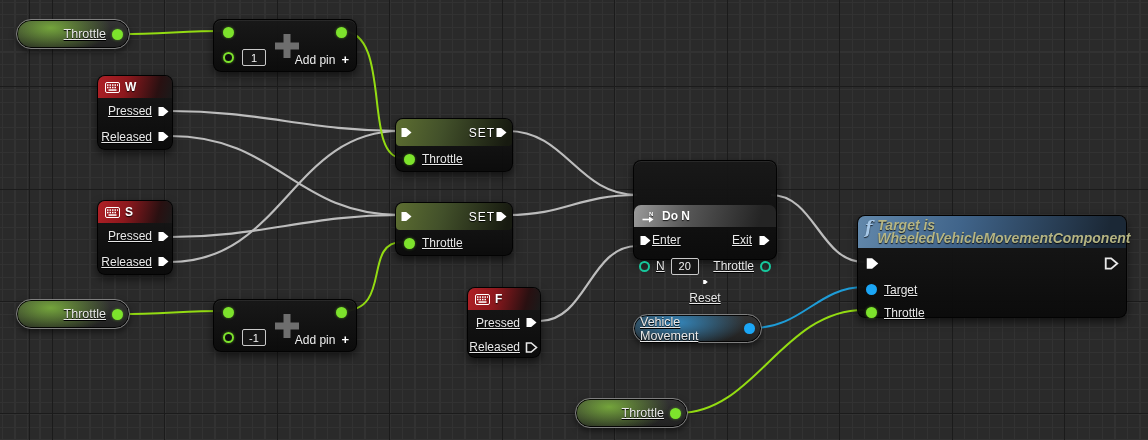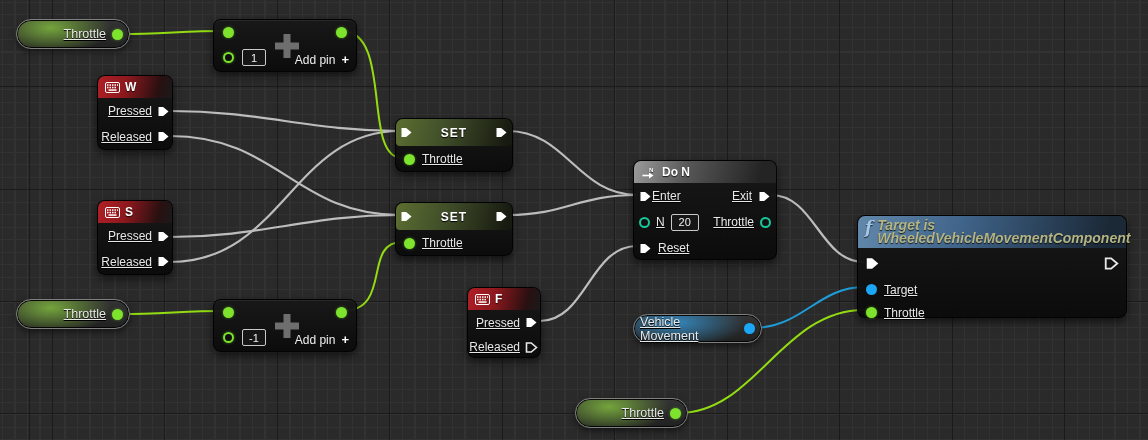--- a/index.html
+++ b/index.html
@@ -23,21 +23,21 @@
     border:1px solid rgba(0,0,0,.85); border-radius:8px;
     box-shadow:0 4px 9px rgba(0,0,0,.55), inset 0 1px 0 rgba(255,255,255,.07);
     font-size:12px;
   }
   .node-header {
     height:22px; display:flex; align-items:center; gap:5px; padding:0 7px;
     border-radius:7px 7px 0 0; font-weight:bold; color:#fff;
     text-shadow:0 1px 1px rgba(0,0,0,.8);
   }
   .hdr-red   { background:linear-gradient(105deg, #b02026 0%, #8d181d 38%, #291011 80%, #1a1a1a 100%); }
-  .hdr-gray  { background:linear-gradient(105deg, #9b9b9b 0%, #565656 38%, #242424 88%); }
+  .hdr-gray  { background:linear-gradient(105deg, #9b9b9b 0%, #565656 38%, #242424 88%);margin-top:44px; }
   .hdr-blue  { background:linear-gradient(105deg, #6288ab 0%, #40648a 38%, #1b2836 92%); height:32px; align-items:flex-start; padding-top:3px; }
   .hdr-set   { background:linear-gradient(105deg, #5d6e31 0%, #42502a 40%, #171a10 95%); height:27px; border-radius:7px 7px 4px 4px; }
 
   .rowline { display:flex; align-items:center; }
   .abs { position:absolute; }
 
   .dpin { display:inline-block; width:11px; height:11px; border-radius:50%; }
   .dpin.hollow { background:transparent !important; border-width:2.5px; border-style:solid; }
   .pin-green  { background:#7de32c; border-color:#7de32c; box-shadow:0 0 3px rgba(125,227,44,.5); }
   .pin-blue   { background:#1ba6f6; border-color:#1ba6f6; }
@@ -60,21 +60,21 @@
 
   .valuebox {
     min-width:24px; height:17px; padding:0 4px; border:1px solid #c9c9c9;
     border-radius:2px; background:#161616; color:#f0f0f0; font-size:11px;
     display:flex; align-items:center; justify-content:center;
   }
   .keylabel { font-size:12px; font-weight:bold; }
   .rowlabel { text-shadow:0 1px 1px #000;text-decoration:underline; }
   .addpin-row { display:flex; align-items:center; gap:6px; color:#eee;margin-left:36px; }
   .plus-small { font-weight:bold; font-size:13px; color:#fff; }
-  .set-title { flex:1; text-align:center; font-weight:bold; letter-spacing:1px; text-shadow:0 1px 1px #000; }
+  .set-title { flex:1; text-align:right; font-weight:normal; letter-spacing:1px; text-shadow:0 1px 1px #000; }
   .fn-title { font-weight:bold; font-size:12.5px; color:#fff; line-height:14px; }
   .fn-sub { font-style:italic; font-size:14px; color:#b5b584; line-height:13px; }
   .f-icon { font-family:"DejaVu Serif", serif; font-style:italic; font-size:17px; color:#a6c8e8; line-height:14px; margin-top:1px; }
 </style>
 </head>
 <body>
 
 <div class="canvas">
 
   <svg class="wires" width="1148" height="440">
@@ -306,21 +306,21 @@
       <span class="rowline" style="gap:6px;">
         <span class="dpin pin-teal hollow"></span>
         <span class="rowlabel">N</span>
         <span class="valuebox" style="min-width:28px;">20</span>
       </span>
       <span class="rowline" style="gap:6px;">
         <span class="rowlabel">Throttle</span>
         <span class="dpin pin-teal hollow"></span>
       </span>
     </div>
-    <div class="rowline" style="height:26px;padding:0 5px;gap:6px;">
+    <div class="rowline" style="height:26px;padding:0 5px;gap:6px;flex-direction:column;">
       <svg class="execpin" width="13" height="13" viewBox="0 0 13 13">
           <path d="M1.5 2 H6.2 L11.5 6.5 L6.2 11 H1.5 Z" fill="#fff"></path>
         </svg>
       <span class="rowlabel">Reset</span>
     </div>
   </div>
 
   <div class="node" style="left:857px;top:215px;width:270px;height:103px;">
     <div class="node-header hdr-blue">
       <span class="f-icon">f</span>

